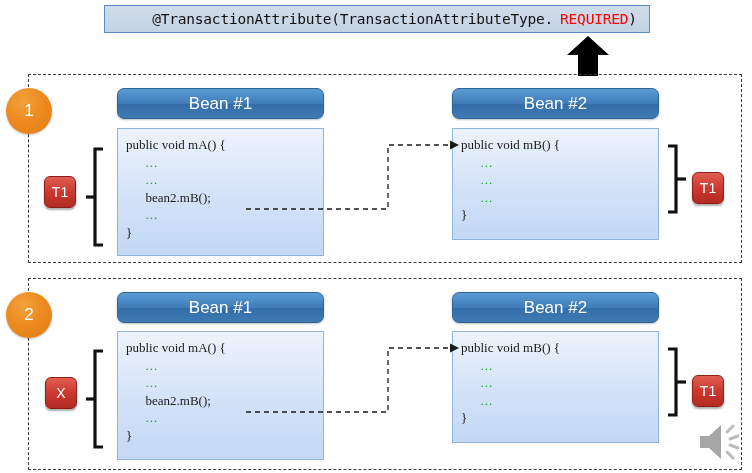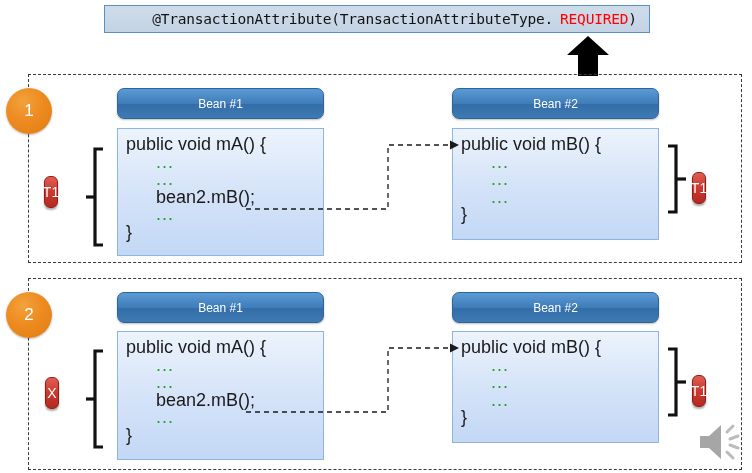--- a/index.html
+++ b/index.html
@@ -63,44 +63,44 @@
   .bean-head{
     position:absolute;
     height:31px;
     box-sizing:border-box;
     border-radius:7px;
     background:linear-gradient(to bottom,#5b9bd5 0%,#3f7cb8 50%,#336da8 51%,#3e7ab4 100%);
     border:1px solid #2f6architecture;
     border:1px solid #2f6496;
     box-shadow:0 1px 2px rgba(0,0,0,0.25);
     display:flex;align-items:center;justify-content:center;
-    color:#ffffff;font-size:12px;
+    color:#ffffff;font-size:17px;
     font-family:"Liberation Sans",sans-serif;
   }
 
   
   .code-box{
     position:absolute;
     box-sizing:border-box;
     background:linear-gradient(to bottom,#ecf3fc 0%,#d3e2f8 55%,#c3d8f5 100%);
     border:1px solid #8fb4de;
-    font-family:Liberation Sans, sans-serif;
-    font-size:18px;
+    font-family:Liberation Serif, serif;
+    font-size:13px;
     color:#1a1a1a;
     padding:7px 8px 0 8px;
     line-height:17.5px;
     white-space:pre;
   }
   .code-box .dots{color:#22a02a;letter-spacing:1px;}
   .ind{display:inline-block;width:3ch;}
 
   
   .badge{
     position:absolute;
-    width:14px;height:32px;
+    width:32px;height:32px;
     box-sizing:border-box;
     border-radius:6px;
     background:linear-gradient(to bottom,#e15d52 0%,#cc3a30 48%,#b32a22 100%);
     border:1px solid #8e1f18;
     box-shadow:0 2px 2px rgba(0,0,0,0.32);
     display:flex;align-items:center;justify-content:center;
     color:#ffffff;font-size:14px;
     font-family:"Liberation Sans",sans-serif;
   }
 

